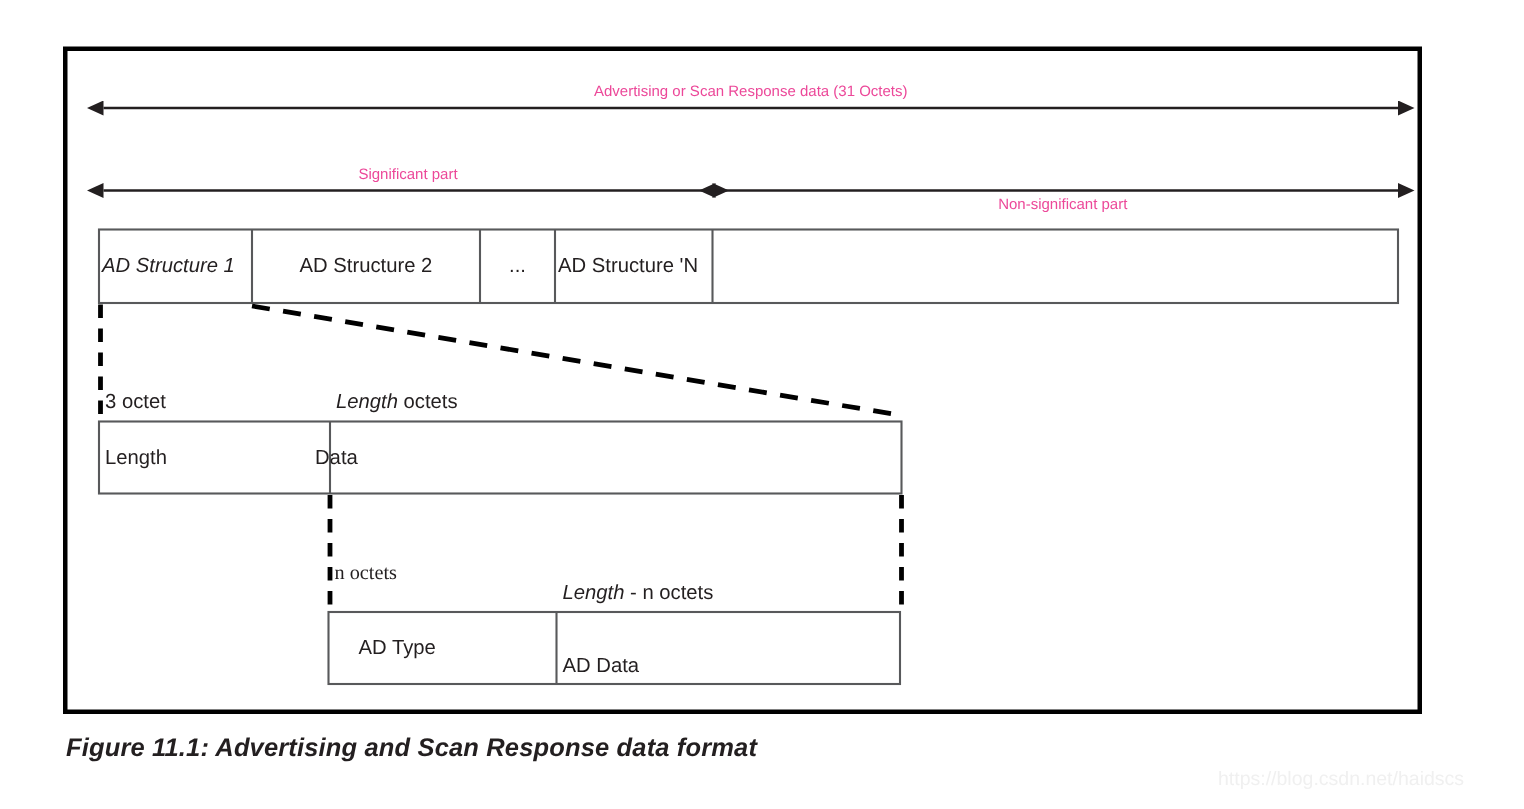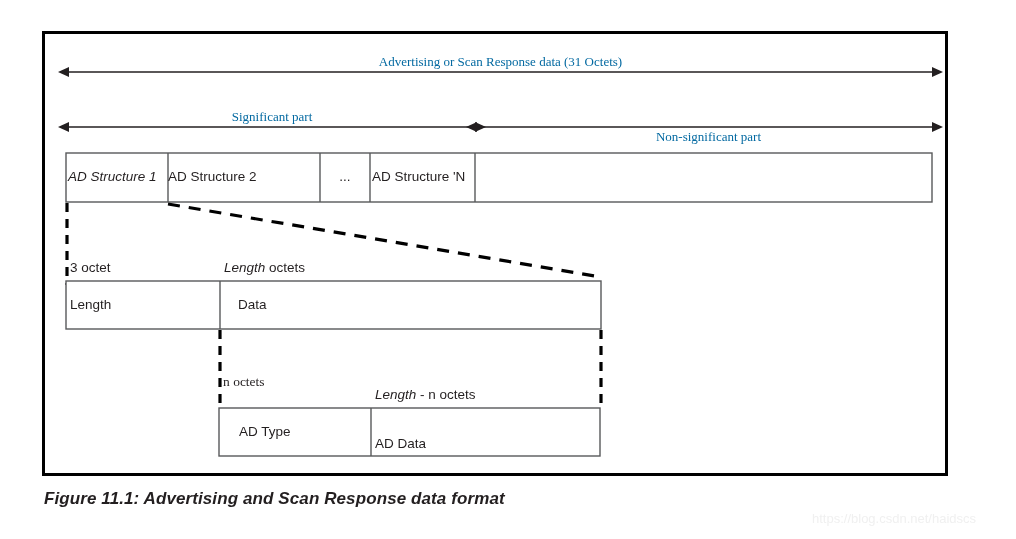--- a/index.html
+++ b/index.html
@@ -29,25 +29,25 @@
     box-sizing: border-box;
     background: #ffffff;
   }
   .diagram-svg {
     position: absolute;
     left: 0;
     top: 0;
   }
   .lbl {
     position: absolute;
-    font-size: 13px;
+    font-size: 10px;
     line-height: 16px;
-    color: #0369a1;
+    color: #ec4899;
     white-space: nowrap;
-    font-family: Liberation Serif, serif;
+    font-family: Liberation Sans, sans-serif;
   }
   .lbl.center {
     text-align: center;
   }
   .cell-text {
     position: absolute;
     font-size: 13.5px;
     color: #231f20;
     white-space: nowrap;
     font-family: "Liberation Sans", sans-serif;
@@ -137,38 +137,38 @@
     </svg>
 
     <div class="lbl center" style="left:24px; top:20px; width:863px;">Advertising or Scan Response data (31 Octets)</div>
 
     <div class="lbl center" style="left:24px; top:75px; width:406px;">Significant part</div>
 
     <div class="lbl center" style="left:436px; top:75px; width:455px;margin-top:20px;">Non-significant part</div>
 
     <div class="cell-text" style="left:23px; top:135px;font-style:italic;">AD Structure 1</div>
 
-    <div class="cell-text center" style="left:123px; top:135px; width:152px; text-align:left;">AD Structure 2</div>
+    <div class="cell-text center" style="left:123px; top:135px; width:152px; text-align:center;">AD Structure 2</div>
 
     <div class="cell-text center" style="left:275px; top:135px; width:50px; text-align:center;">...</div>
 
     <div class="cell-text" style="left:327px; top:135px;">AD Structure 'N</div>
 
 
     <div class="cell-text" style="left:25px; top:226px;">
       <span>3 octet</span>
     </div>
 
     <div class="cell-text" style="left:179px; top:226px;">
       <span class="ital">Length</span><span> octets</span>
     </div>
 
     <div class="cell-text" style="left:25px; top:263px;">Length</div>
 
-    <div class="cell-text" style="left:193px; top:263px;">Data</div>
+    <div class="cell-text" style="left:165px; top:263px;">Data</div>
 
     <div class="cell-text" style="left:178px; top:340px;font-family:Liberation Serif, serif;">
       <span>n octets</span>
     </div>
 
     <div class="cell-text" style="left:330px; top:353px;">
       <span class="ital">Length</span><span> - n octets</span>
     </div>
 
     <div class="cell-text" style="left:194px; top:390px;">AD Type</div>

